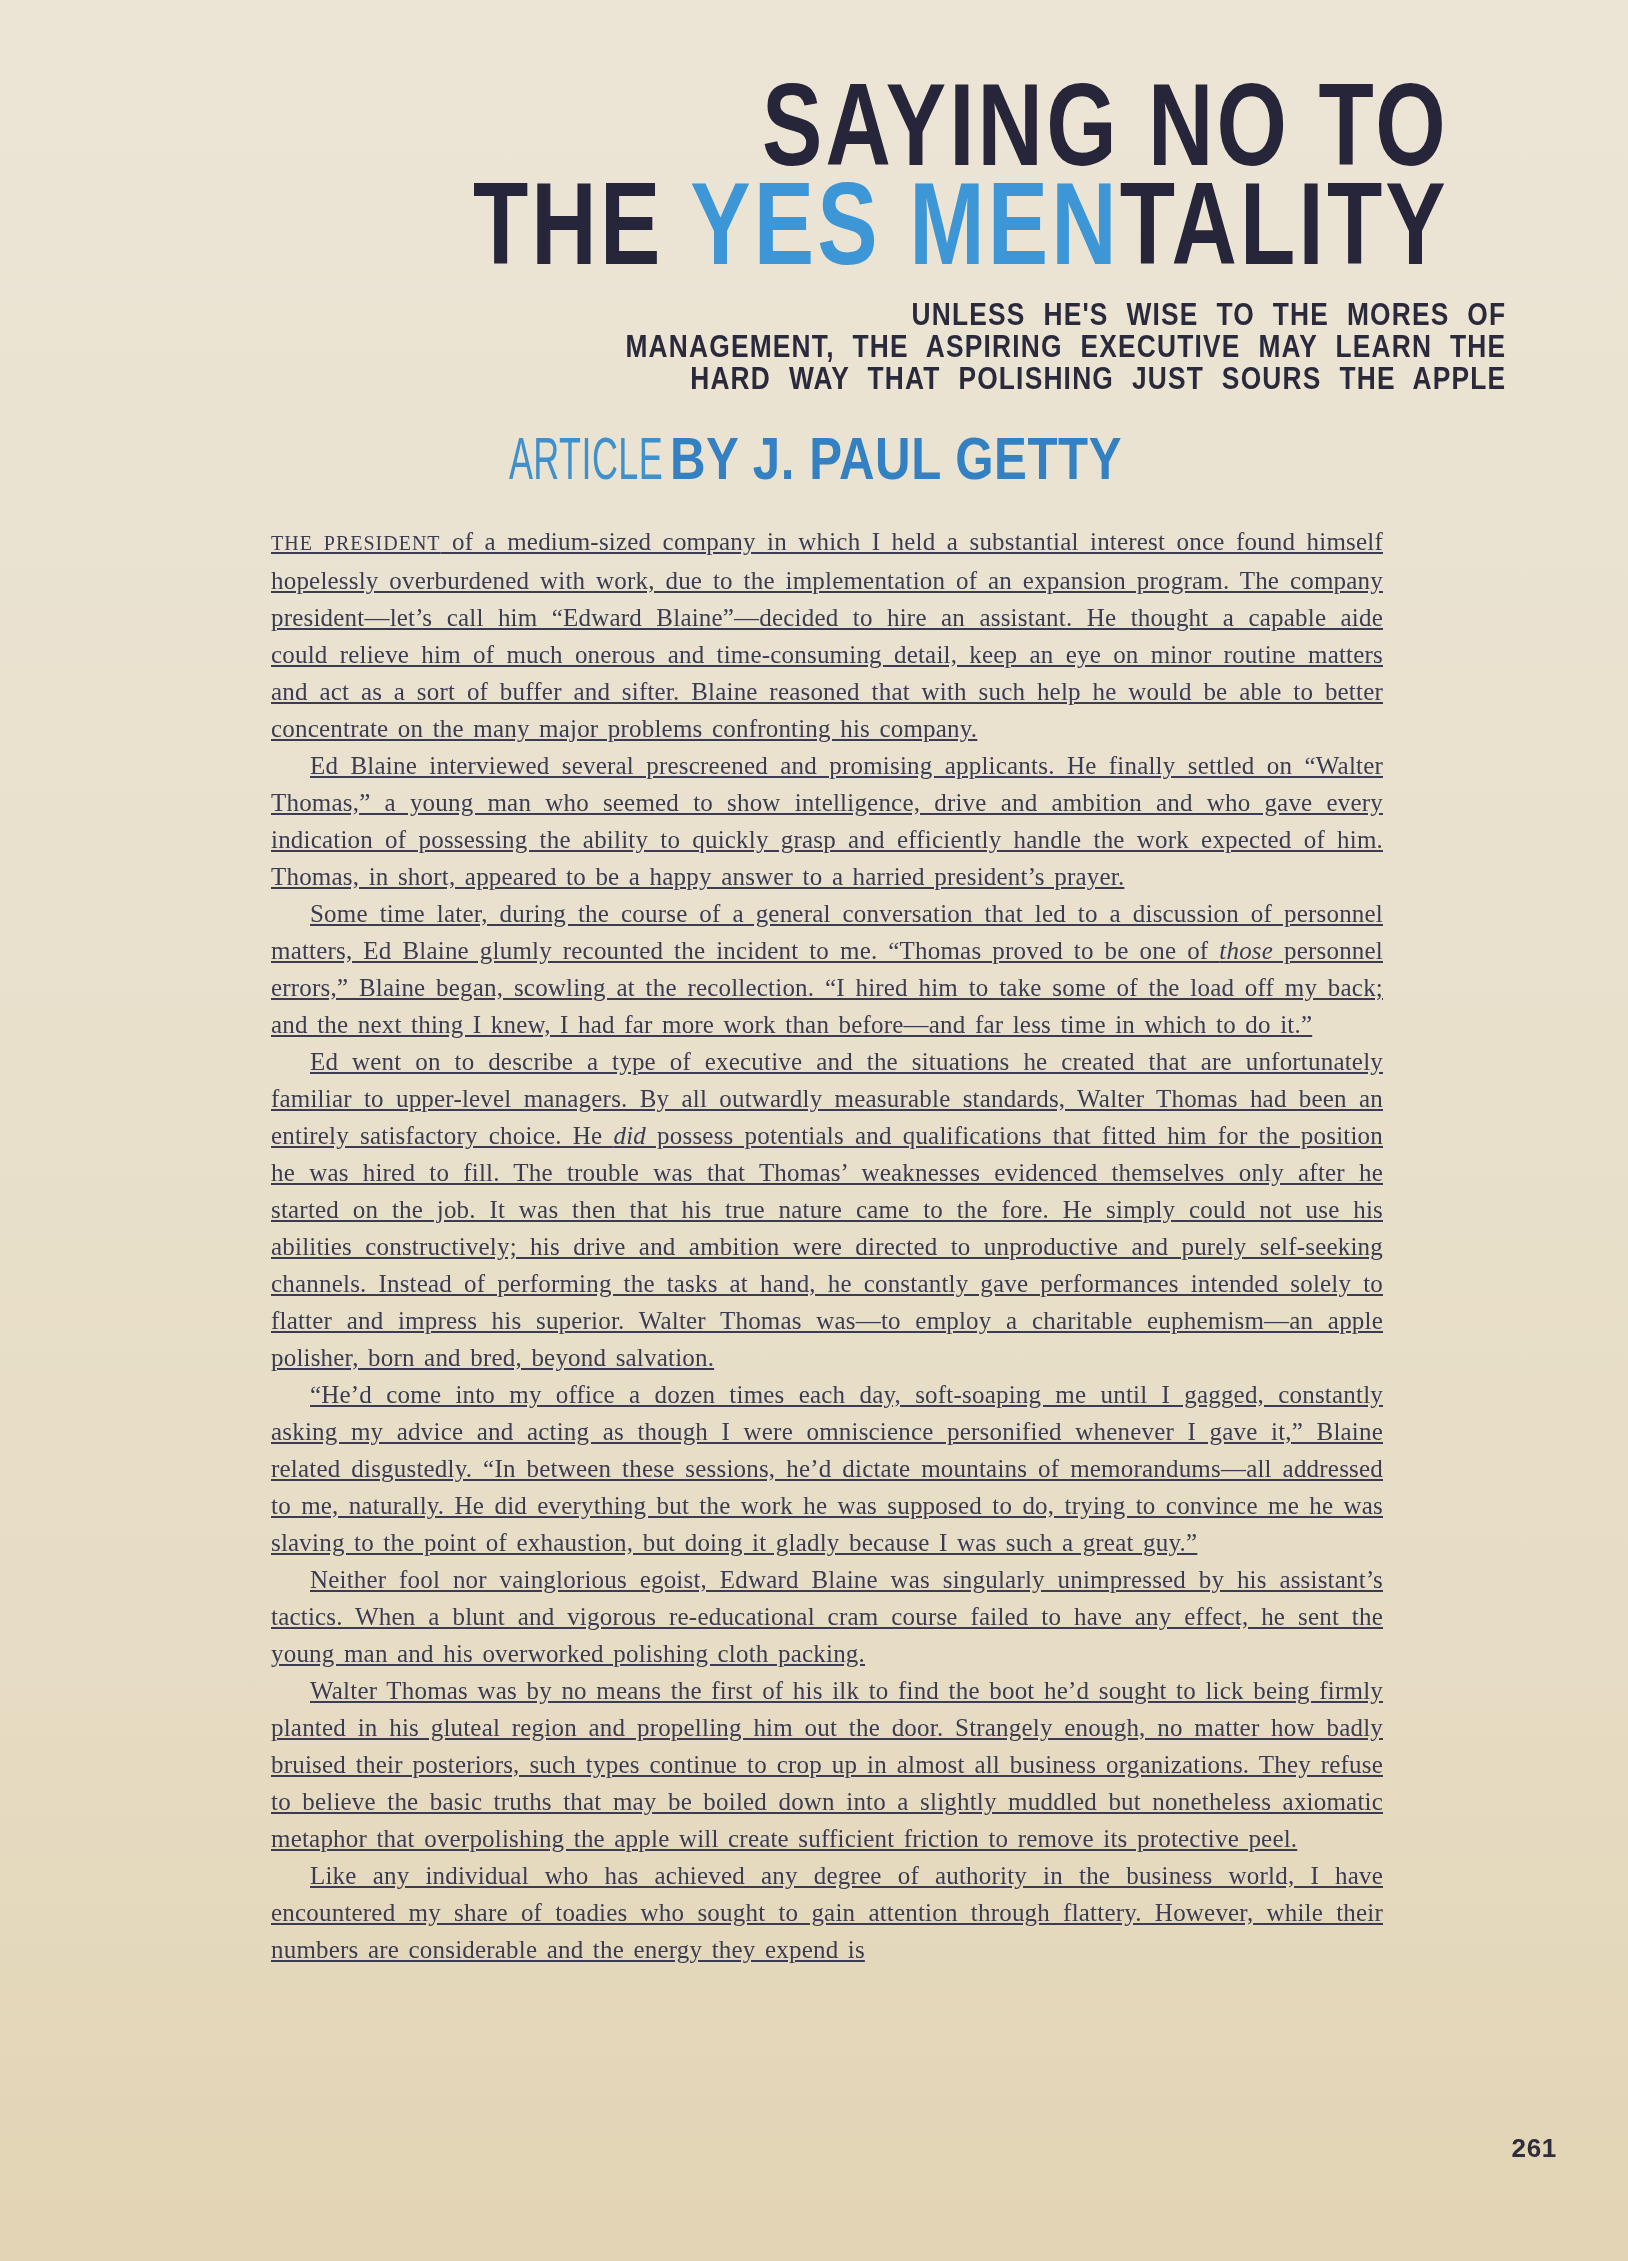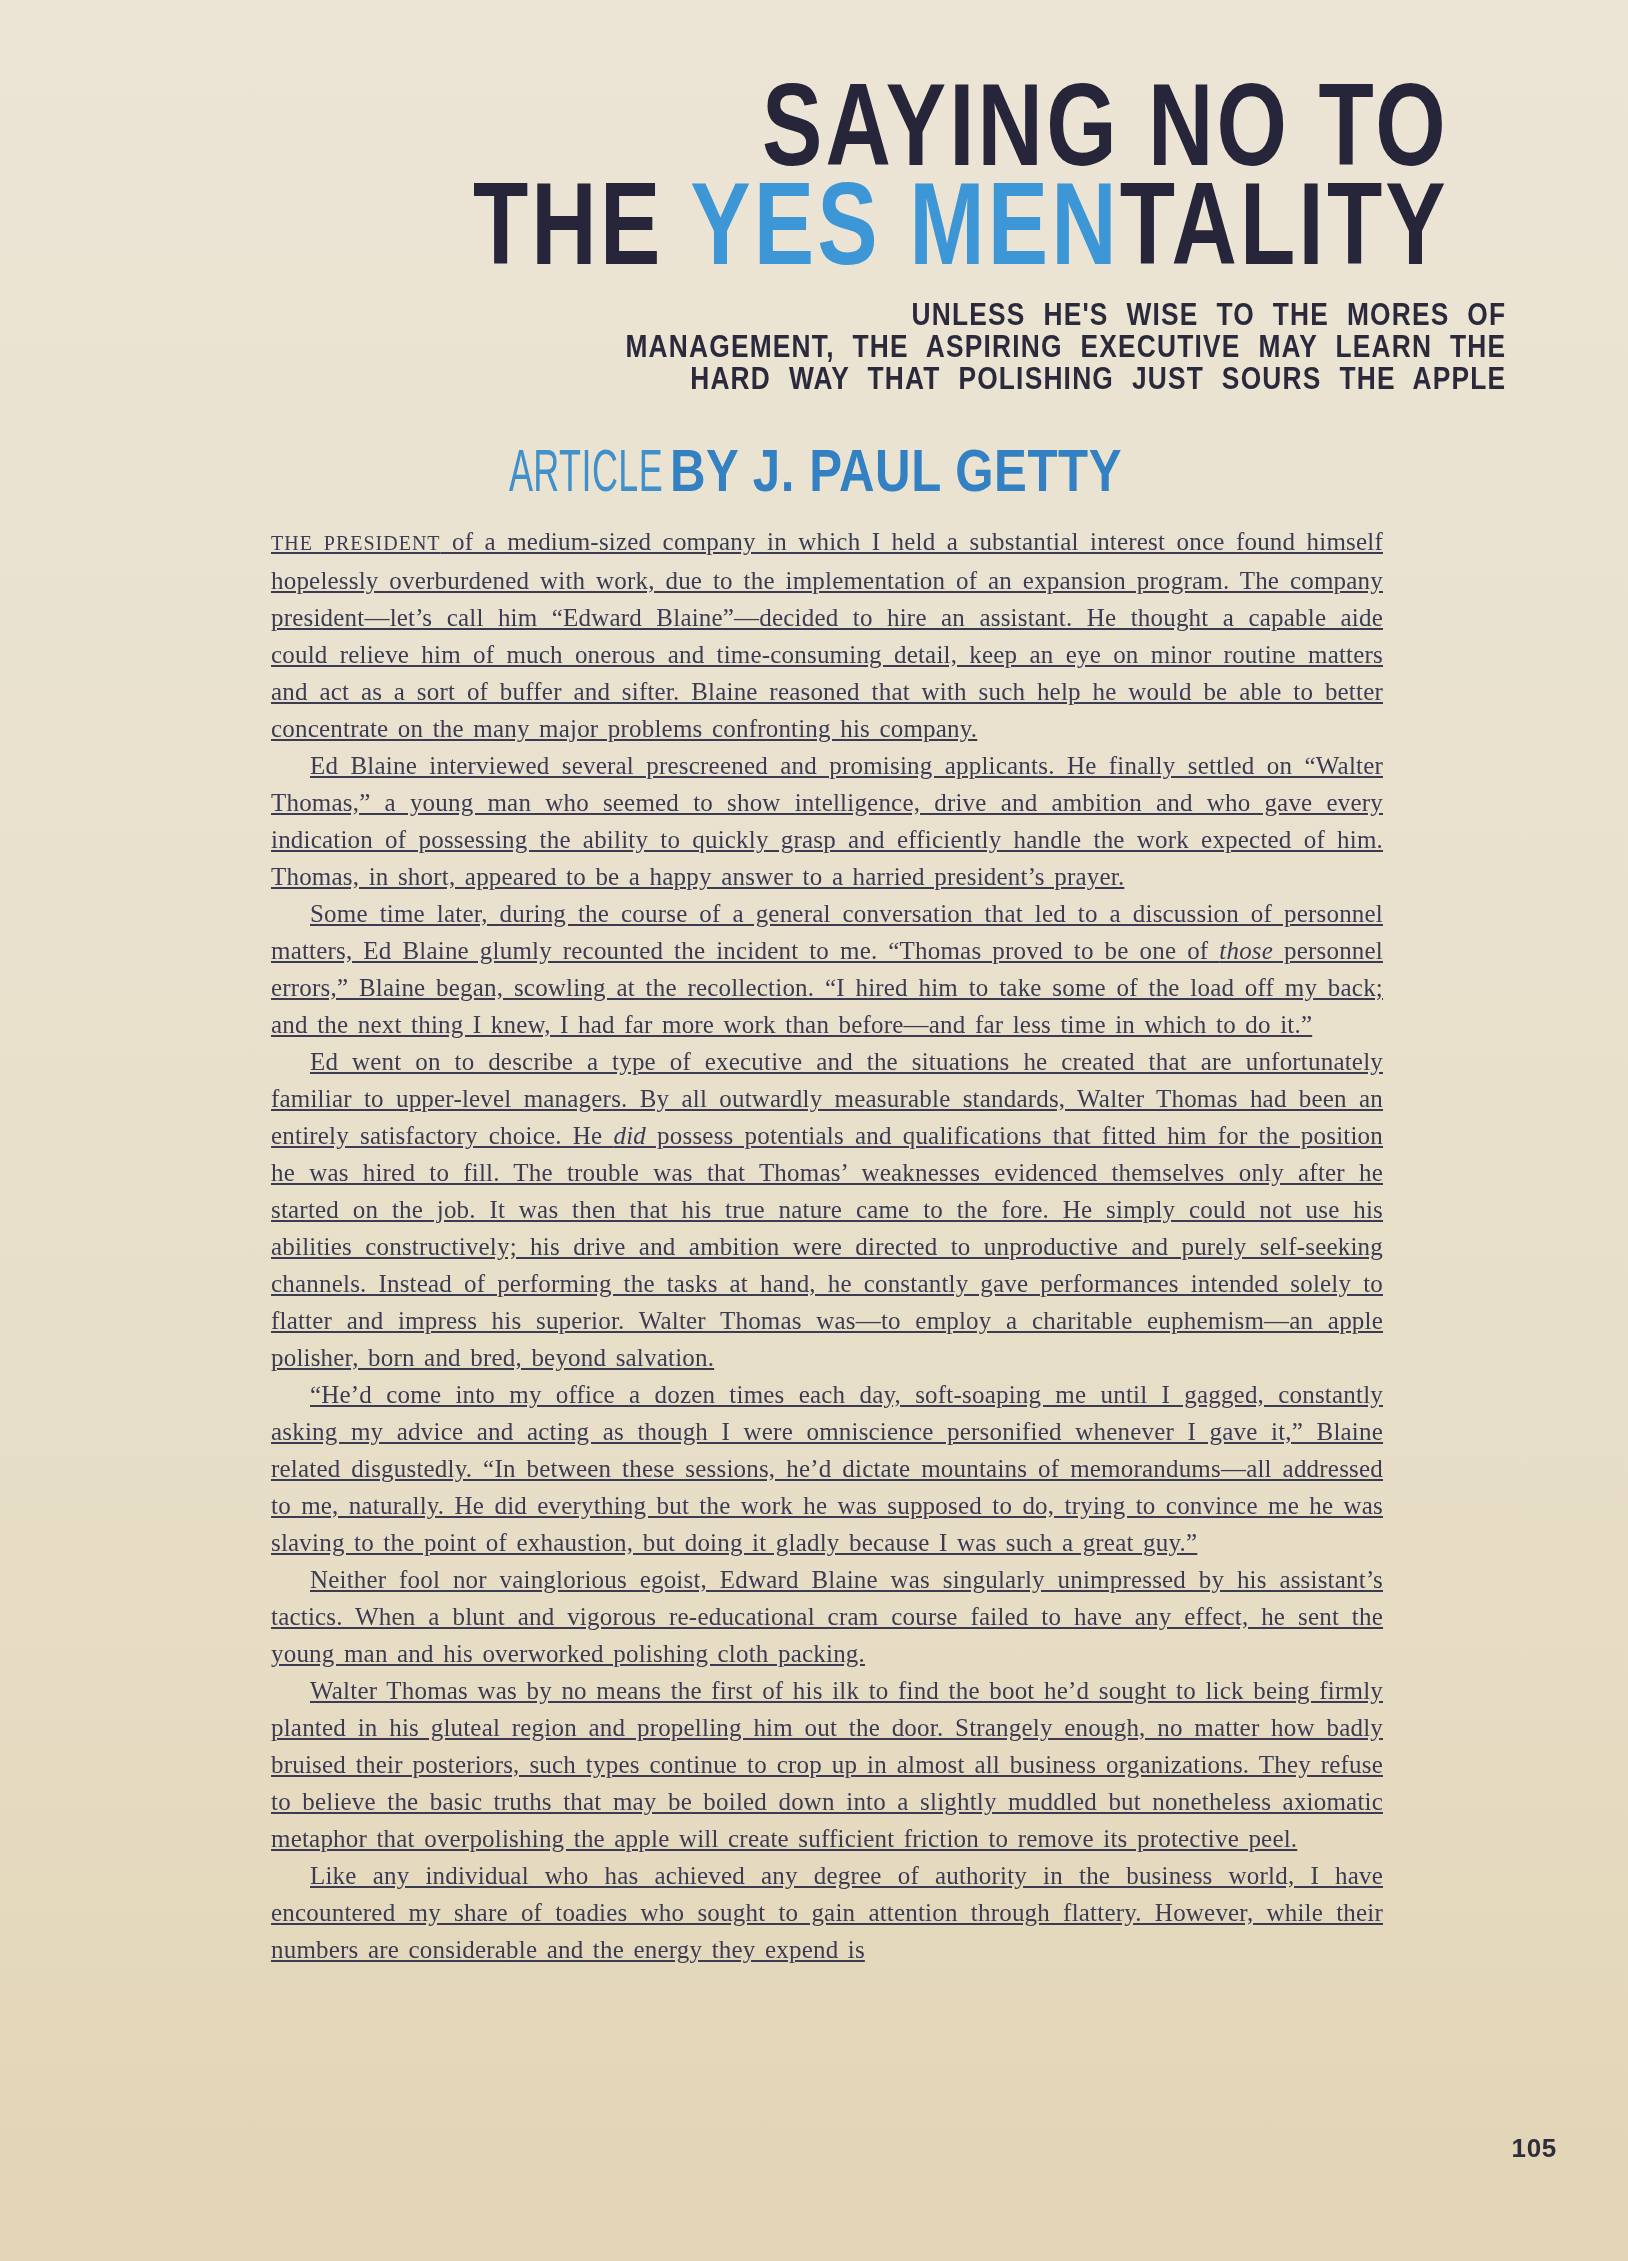--- a/index.html
+++ b/index.html
@@ -43,21 +43,21 @@
     font-size: 31px;
     line-height: 32px;
     letter-spacing: 1.4px;
     word-spacing: 11px;
     white-space: nowrap;
     transform: scaleX(0.85);
     transform-origin: 50% 50%;
   }
 
   .byline {
-    margin: 41px 0 0 0;
+    margin: 29px 0 0 0;
     display: flex;
     justify-content: center;
     align-items: baseline;
     gap: 7px;
     font-family: "Liberation Sans", sans-serif;
     white-space: nowrap;
   }
   .byline-article {
     display: inline-block;
     font-size: 60px;
@@ -135,16 +135,16 @@
       <p><span class="run-sc">THE PRESIDENT</span> of a medium-sized company in which I held a substantial interest once found himself hopelessly overburdened with work, due to the implementation of an expansion program. The company president—let’s call him “Edward Blaine”—decided to hire an assistant. He thought a capable aide could relieve him of much onerous and time-consuming detail, keep an eye on minor routine matters and act as a sort of buffer and sifter. Blaine reasoned that with such help he would be able to better concentrate on the many major problems confronting his company.</p>
       <p class="indent">Ed Blaine interviewed several prescreened and promising applicants. He finally settled on “Walter Thomas,” a young man who seemed to show intelligence, drive and ambition and who gave every indication of possessing the ability to quickly grasp and efficiently handle the work expected of him. Thomas, in short, appeared to be a happy answer to a harried president’s prayer.</p>
       <p class="indent">Some time later, during the course of a general conversation that led to a discussion of personnel matters, Ed Blaine glumly recounted the incident to me. “Thomas proved to be one of <span class="run-i">those</span> personnel errors,” Blaine began, scowling at the recollection. “I hired him to take some of the load off my back; and the next thing I knew, I had far more work than before—and far less time in which to do it.”</p>
       <p class="indent">Ed went on to describe a type of executive and the situations he created that are unfortunately familiar to upper-level managers. By all outwardly measurable standards, Walter Thomas had been an entirely satisfactory choice. He <span class="run-i">did</span> possess potentials and qualifications that fitted him for the position he was hired to fill. The trouble was that Thomas’ weaknesses evidenced themselves only after he started on the job. It was then that his true nature came to the fore. He simply could not use his abilities constructively; his drive and ambition were directed to unproductive and purely self-seeking channels. Instead of performing the tasks at hand, he constantly gave performances intended solely to flatter and impress his superior. Walter Thomas was—to employ a charitable euphemism—an apple polisher, born and bred, beyond salvation.</p>
       <p class="indent">“He’d come into my office a dozen times each day, soft-soaping me until I gagged, constantly asking my advice and acting as though I were omniscience personified whenever I gave it,” Blaine related disgustedly. “In between these sessions, he’d dictate mountains of memorandums—all addressed to me, naturally. He did everything but the work he was supposed to do, trying to convince me he was slaving to the point of exhaustion, but doing it gladly because I was such a great guy.”</p>
       <p class="indent">Neither fool nor vainglorious egoist, Edward Blaine was singularly unimpressed by his assistant’s tactics. When a blunt and vigorous re-educational cram course failed to have any effect, he sent the young man and his overworked polishing cloth packing.</p>
       <p class="indent">Walter Thomas was by no means the first of his ilk to find the boot he’d sought to lick being firmly planted in his gluteal region and propelling him out the door. Strangely enough, no matter how badly bruised their posteriors, such types continue to crop up in almost all business organizations. They refuse to believe the basic truths that may be boiled down into a slightly muddled but nonetheless axiomatic metaphor that overpolishing the apple will create sufficient friction to remove its protective peel.</p>
       <p class="indent">Like any individual who has achieved any degree of authority in the business world, I have encountered my share of toadies who sought to gain attention through flattery. However, while their numbers are considerable and the energy they expend is</p>
     </main>
 
-  <div class="folio">105</div>
+  <div class="folio">261</div>
 
 </div>
 
 
 </body></html>

